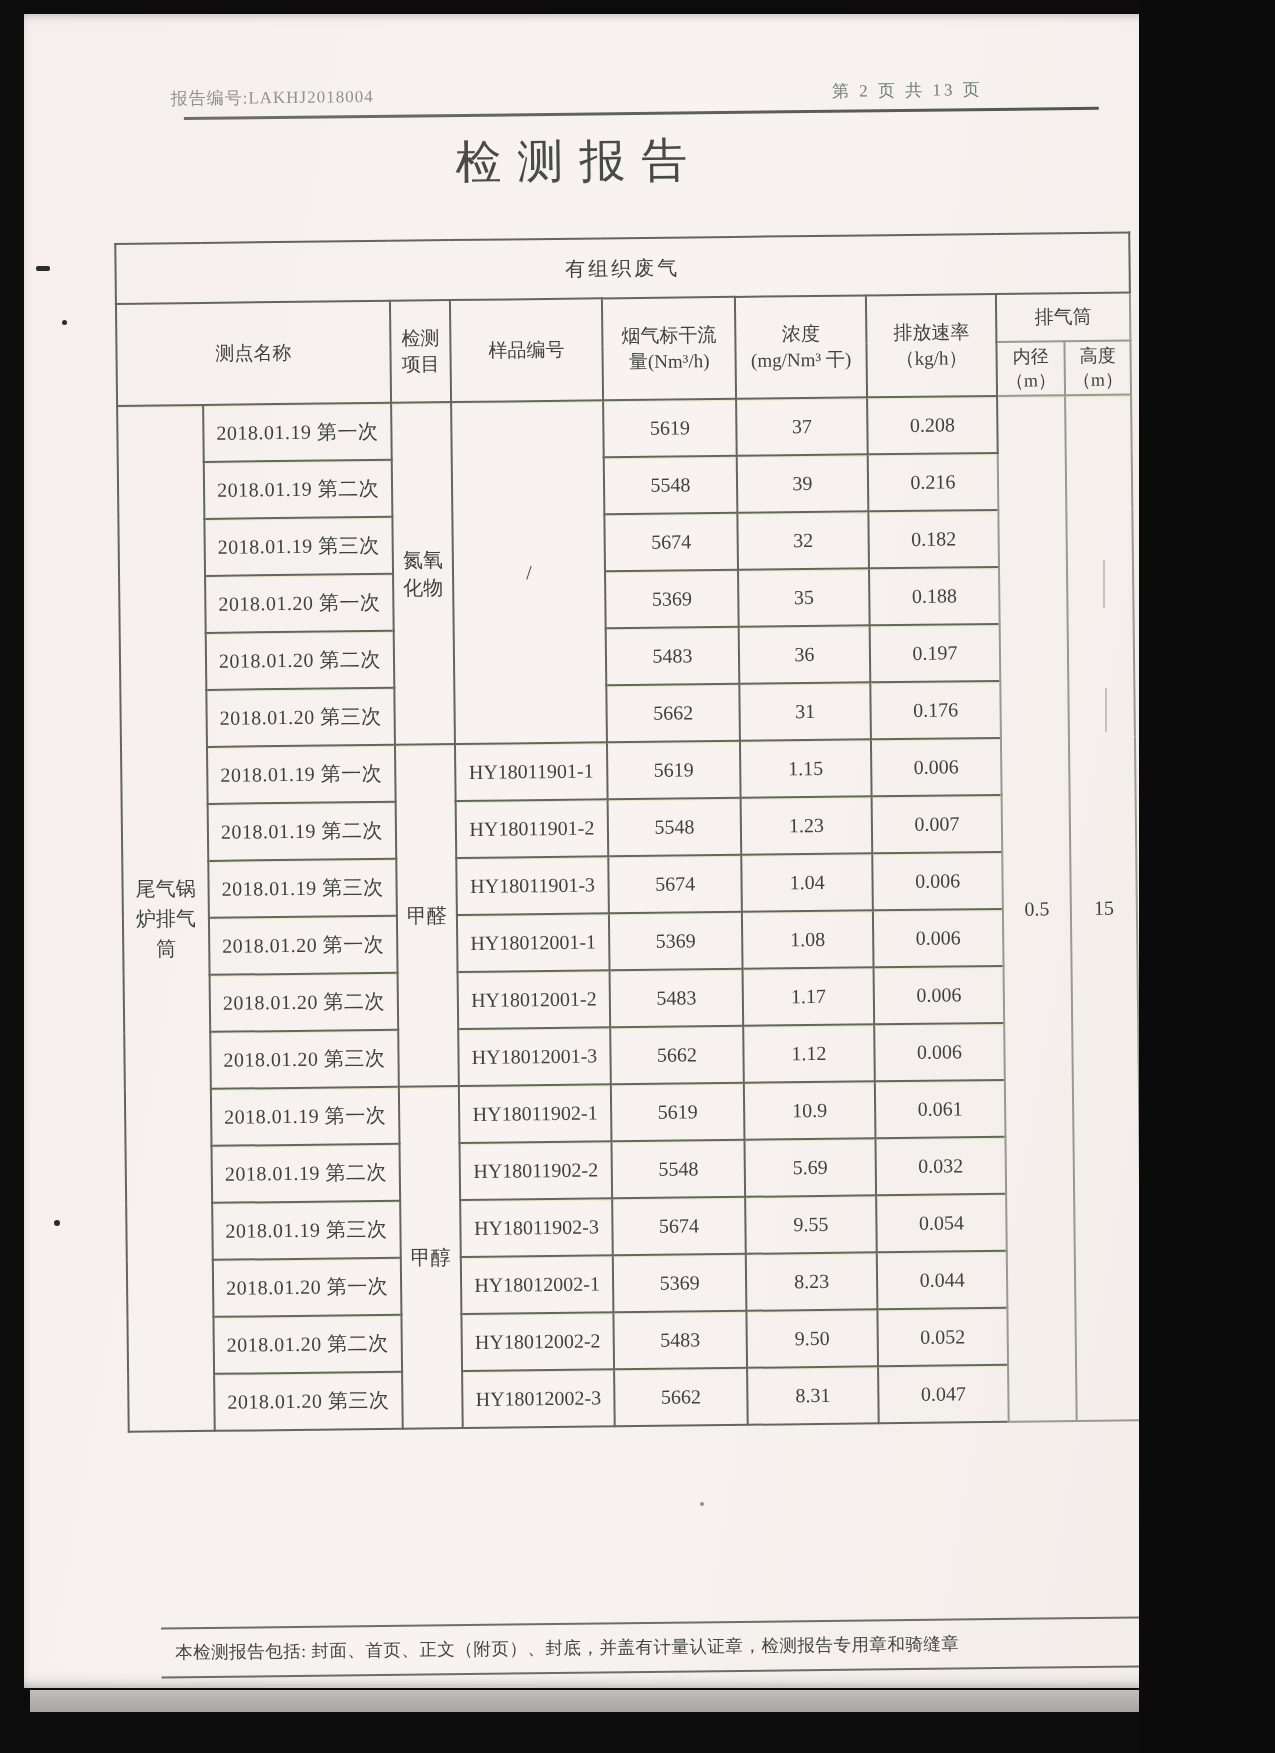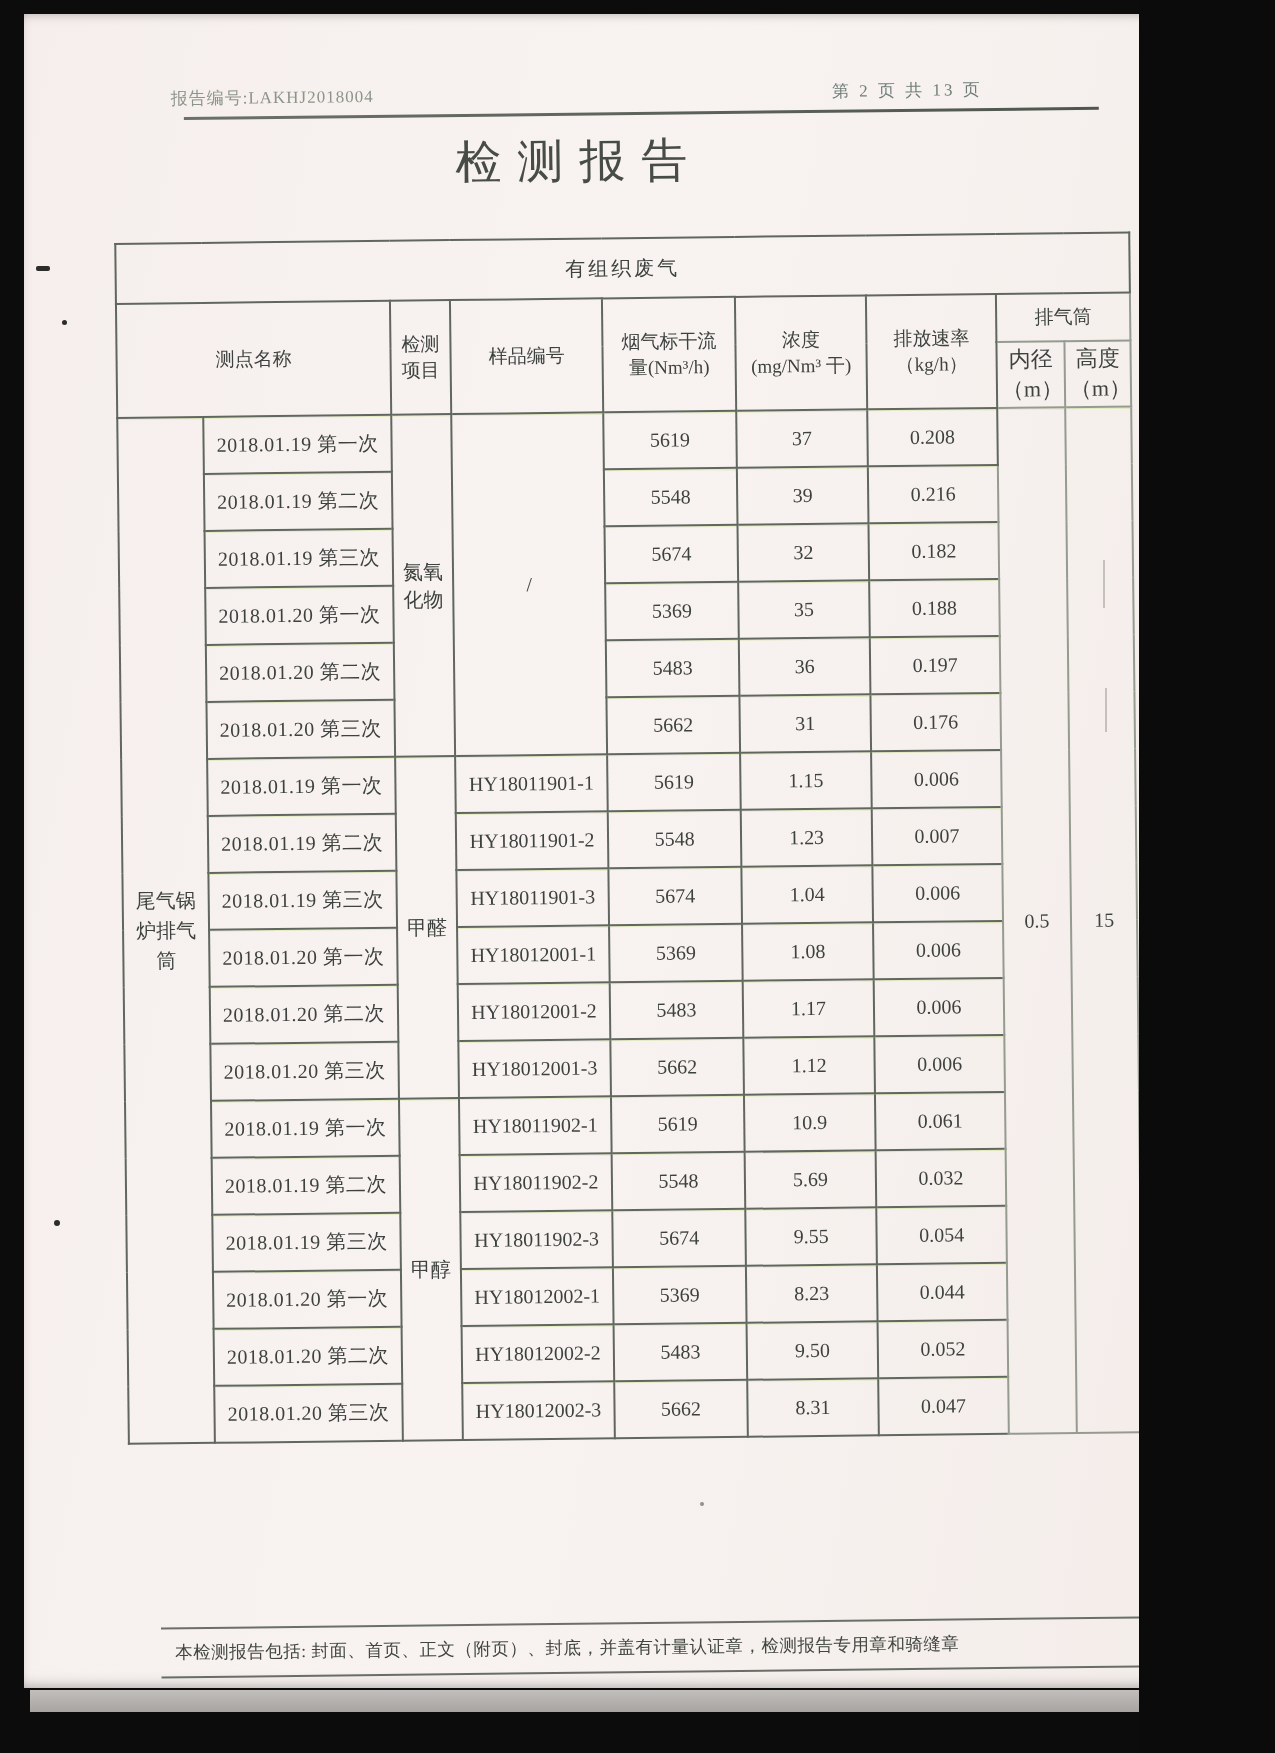--- a/index.html
+++ b/index.html
@@ -23,21 +23,21 @@
   .doc-title{position:absolute;top:116px;left:0;width:100%;text-align:center;
              transform:translateX(-52px);font-size:46px;letter-spacing:16px;color:#474c47;}
 
   table.gas{position:absolute;top:223px;left:97px;border-collapse:collapse;table-layout:fixed;
             width:1014px;}
   table.gas th,table.gas td{border:2px solid #60675f;font-weight:normal;
             text-align:center;vertical-align:middle;padding:2px 4px;
             font-size:19px;color:#3d423e;}
   table.gas th.grp{height:54px;font-size:20px;letter-spacing:3px;}
   table.gas thead tr.h2 th{height:42px;}
-  table.gas thead tr.h3 th{height:44px;font-size:22px;}
+  table.gas thead tr.h3 th{height:44px;font-size:18px;}
   table.gas tbody td{height:51px;font-size:20px;
             box-shadow:inset 0 1px 0 rgba(214,228,156,.55);}
   td.d{text-align:left;padding-left:10px;letter-spacing:.5px;white-space:nowrap;}
   td.stackname{font-size:19px;padding:0 12px;line-height:1.5;}
   td.item{padding:0 3px;line-height:1.4;}
   th .l2,td .l2{display:block;}
   th .l1{display:block;}
   .f{border-color:#959b8f !important;}
   td.slash{font-size:22px;color:#565b55;}
 

